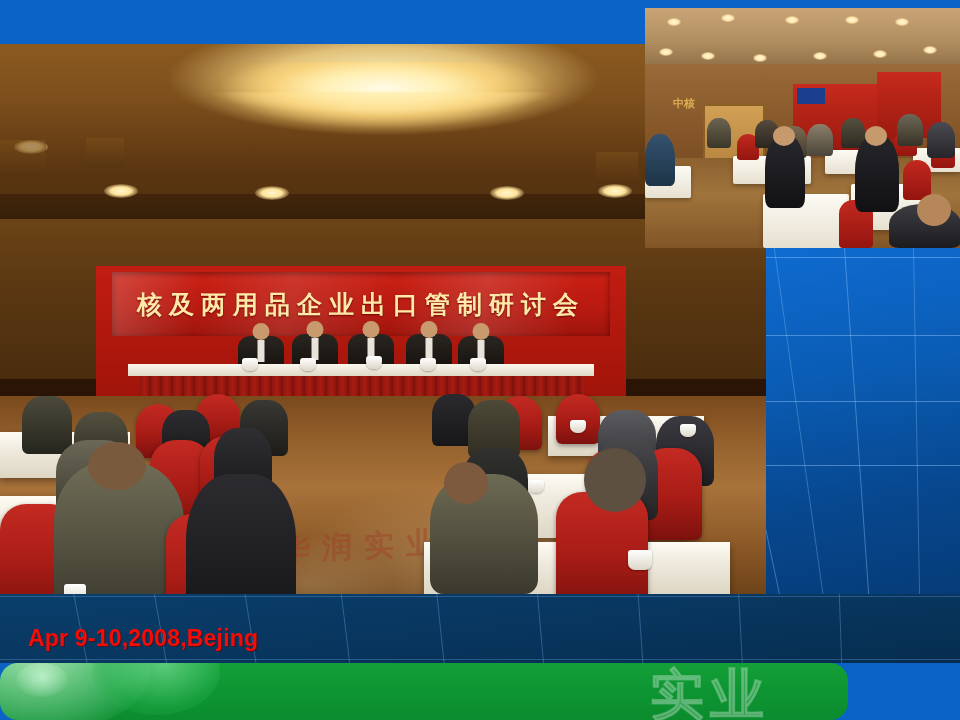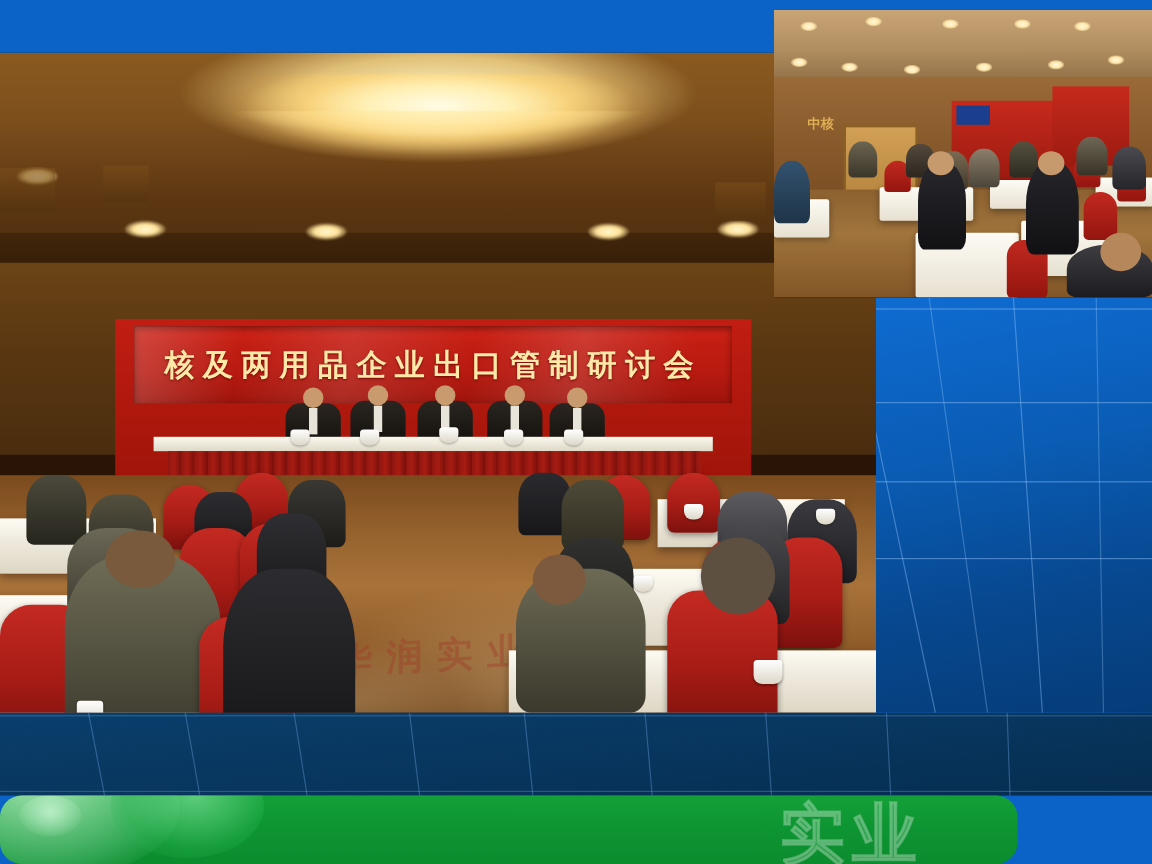--- a/index.html
+++ b/index.html
@@ -15,21 +15,21 @@
   .lat{position:absolute;left:0;right:0;height:1px;background:rgba(150,200,255,.45);}
   .lon{position:absolute;top:-12%;height:124%;width:1px;background:rgba(150,200,255,.40);
        transform-origin:50% 50%;}
   .lon.b{background:rgba(160,210,255,.30);}
 
   
   .photo{position:absolute;overflow:hidden;background:#2a1405;}
   .photo .inner{position:absolute;inset:0;}
 
   
-  #photo-main{left:0;top:44px;width:730px;height:550px;}
+  #photo-main{left:0;top:44px;width:730px;height:550px;padding-left:36px;}
   .hall-ceiling{position:absolute;left:0;top:0;width:100%;height:210px;
      background:
        radial-gradient(ellipse 300px 80px at 50% 34px, rgba(255,246,200,.98) 0%, rgba(255,228,150,.75) 38%, rgba(180,120,40,0) 72%),
        linear-gradient(180deg,#8a5a20 0%,#7d4f1c 26%,#5d3712 58%,#43270d 100%);}
   .chandelier{position:absolute;left:50%;top:18px;transform:translateX(-50%);
      width:430px;height:120px;
      background:radial-gradient(ellipse 215px 54px at 50% 26px,#fffbe6 0%,#fff0b5 28%,rgba(255,214,120,.72) 52%,rgba(210,150,60,.18) 76%,rgba(0,0,0,0) 88%);
      filter:blur(1.2px);}
   .chand-skirt{position:absolute;left:50%;top:48px;transform:translateX(-50%);
      width:470px;height:66px;
@@ -290,20 +290,21 @@
     <div class="lat" style="top:65px"></div>
     <div class="lon" style="left:80px;transform:rotate(-11deg)"></div>
     <div class="lon" style="left:160px;transform:rotate(-10deg)"></div>
     <div class="lon" style="left:250px;transform:rotate(-9deg)"></div>
     <div class="lon" style="left:345px;transform:rotate(-7deg)"></div>
     <div class="lon" style="left:440px;transform:rotate(-6deg)"></div>
     <div class="lon" style="left:540px;transform:rotate(-5deg)"></div>
     <div class="lon" style="left:640px;transform:rotate(-4deg)"></div>
     <div class="lon" style="left:740px;transform:rotate(-3deg)"></div>
     <div class="lon" style="left:840px;transform:rotate(-2deg)"></div>
+    <div class="caption-text" style="top:31px">Apr 9-10,2008,Bejing</div>
   </div>
 
   <div id="logo-bar">
     <div class="bubble" style="left:-40px;top:-46px;width:190px;height:112px;
                 background:radial-gradient(ellipse at 40% 30%,rgba(190,240,200,.85),rgba(120,210,150,.35) 62%,rgba(20,160,60,0) 82%);"></div>
     <div class="bubble" style="left:92px;top:-34px;width:128px;height:86px;
                 background:radial-gradient(ellipse at 55% 40%,rgba(110,215,140,.8),rgba(40,180,80,.35) 60%,rgba(20,160,60,0) 84%);"></div>
     <div class="bubble" style="left:16px;top:0px;width:52px;height:34px;
                 background:radial-gradient(ellipse at 50% 40%,rgba(200,245,210,.8),rgba(130,215,160,0) 78%);"></div>
     <div class="ghost" style="left:650px;top:-4px;">实业</div>

